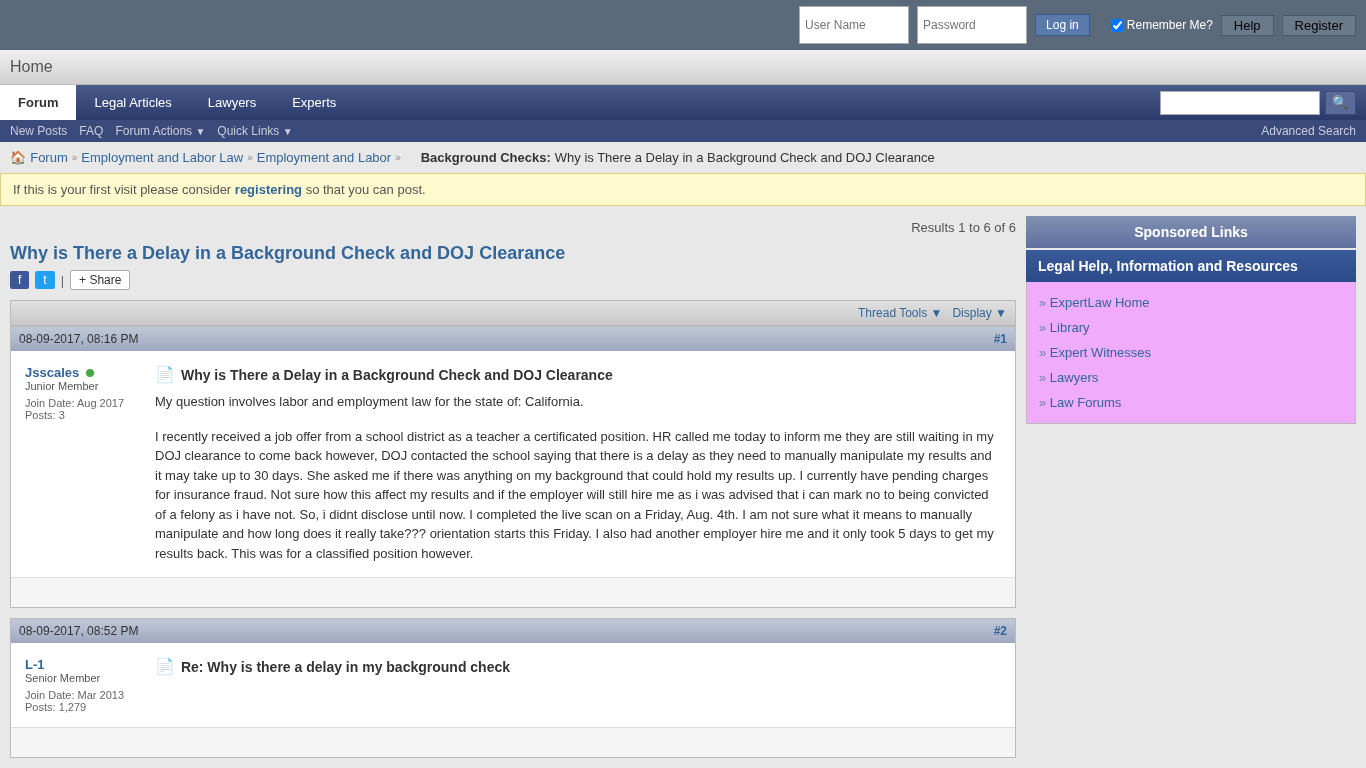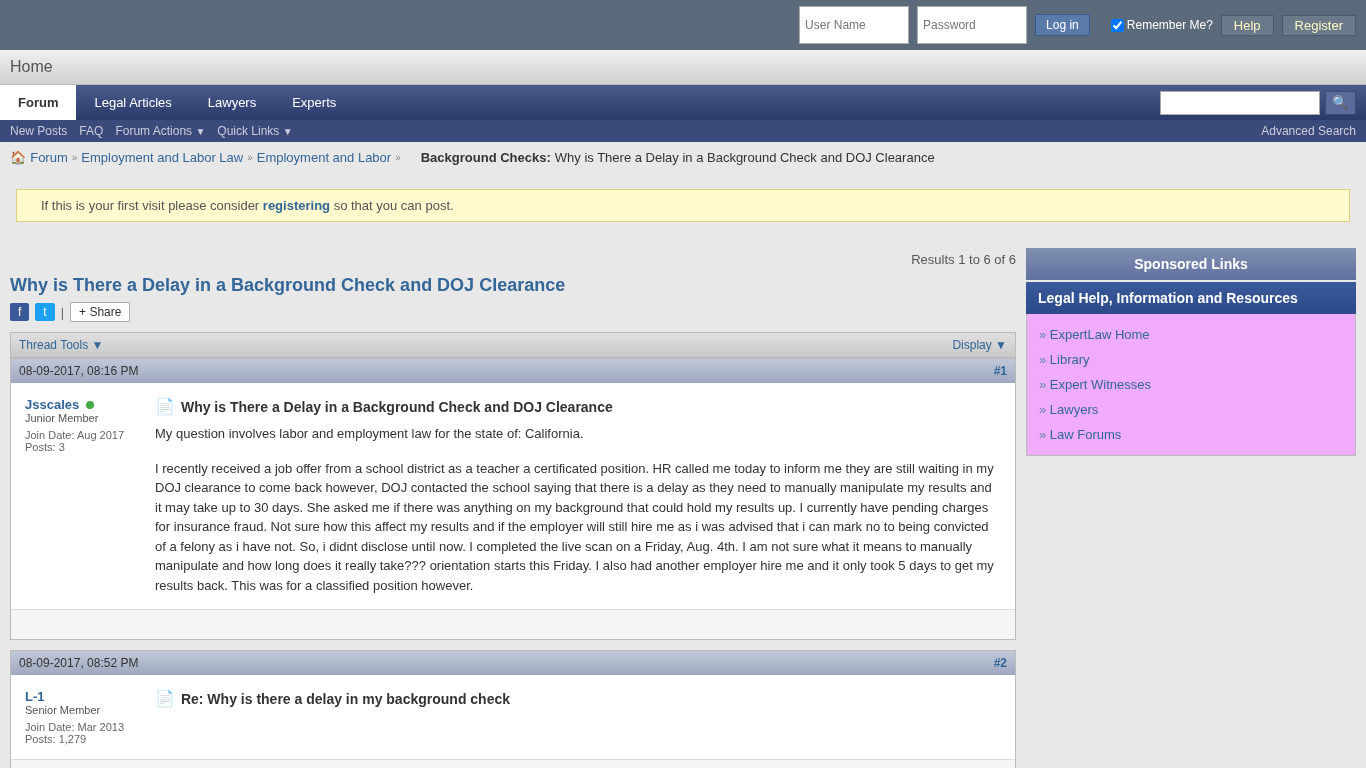--- a/index.html
+++ b/index.html
@@ -15,21 +15,21 @@
       gap: 8px;
     }
     #top-bar input[type="text"], #top-bar input[type="password"] {
       width: 110px; height: 38px; padding: 2px 5px; font-size: 12px; border: 1px solid #aaa;
     }
     #top-bar button.login-btn {
       background: #5a7aaa; color: white; border: 1px solid #3a5a8a; padding: 2px 10px; height: 22px; cursor: pointer; font-size: 12px;
     }
     #top-bar .remember-me { color: white; font-size: 12px; display: flex; align-items: center; gap: 3px; }
     #top-bar .help-btn, #top-bar .register-btn {
-      background: #6a7a8a; color: #fef9c3; border: 1px solid #4a5a6a; padding: 2px 12px; height: 21px; cursor: pointer; font-size: 13px;
+      background: #6a7a8a; color: #000000; border: 1px solid #4a5a6a; padding: 2px 12px; height: 21px; cursor: pointer; font-size: 13px;
     }
 
     
     #header {
       background: linear-gradient(180deg, #f0f0f0 0%, #d0d0d0 100%);
       padding: 8px 10px;
       display: flex;
       align-items: center;
       border-bottom: 1px solid #bbb;
     }
@@ -75,21 +75,21 @@
     
     #breadcrumb {
       background: #e8e8e8; padding: 8px 10px; display: flex; align-items: center; gap: 4px; font-size: 13px;
     }
     #breadcrumb a { color: #336699; text-decoration: none; }
     #breadcrumb .sep { color: #888; font-size: 10px; }
     #breadcrumb .current { font-weight: bold; color: #333; margin-left: 16px; }
 
     
     #notice-bar {
-      background: #fffacd; border: 1px solid #e0d080; padding: 8px 24px; font-size: 13px; color: #555; margin: 16px;
+      background: #fffacd; border: 1px solid #e0d080; padding: 8px 12px; font-size: 13px; color: #555; margin: 0;
     }
     #notice-bar a { color: #336699; text-decoration: none; font-weight: bold; }
 
     
     #content-area {
       display: flex; gap: 0; padding: 10px; align-items: flex-start;
     }
     #main-content { flex: 1; min-width: 0; }
     #sidebar { width: 330px; min-width: 330px; margin-left: 10px; }
 
@@ -105,21 +105,21 @@
     .fb-btn { background: #3b5998; color: white; padding: 2px 8px; font-size: 12px; border: none; cursor: pointer; border-radius: 2px; }
     .tw-btn { background: #1da1f2; color: white; padding: 2px 8px; font-size: 12px; border: none; cursor: pointer; border-radius: 2px; }
     .share-btn { background: #fff; color: #333; padding: 2px 8px; font-size: 12px; border: 1px solid #aaa; cursor: pointer; border-radius: 2px; display: flex; align-items: center; gap: 3px; }
 
     
     .thread-tools-bar {
       background: linear-gradient(180deg, #e0e0e0 0%, #c8c8c8 100%);
       border: 1px solid #bbb;
       padding: 5px 8px;
       display: flex;
-      justify-content: space-between;
+      justify-content: flex-end;
       align-items: center;
       gap: 10px;
       font-size: 12px;
     }
     .thread-tools-bar a { color: #336699; text-decoration: none; cursor: pointer; }
 
     
     .post-container { border: 1px solid #bbb; margin-bottom: 10px; background: white; }
     .post-header {
       background: linear-gradient(180deg, #c0c8d8 0%, #a0a8c0 100%);

